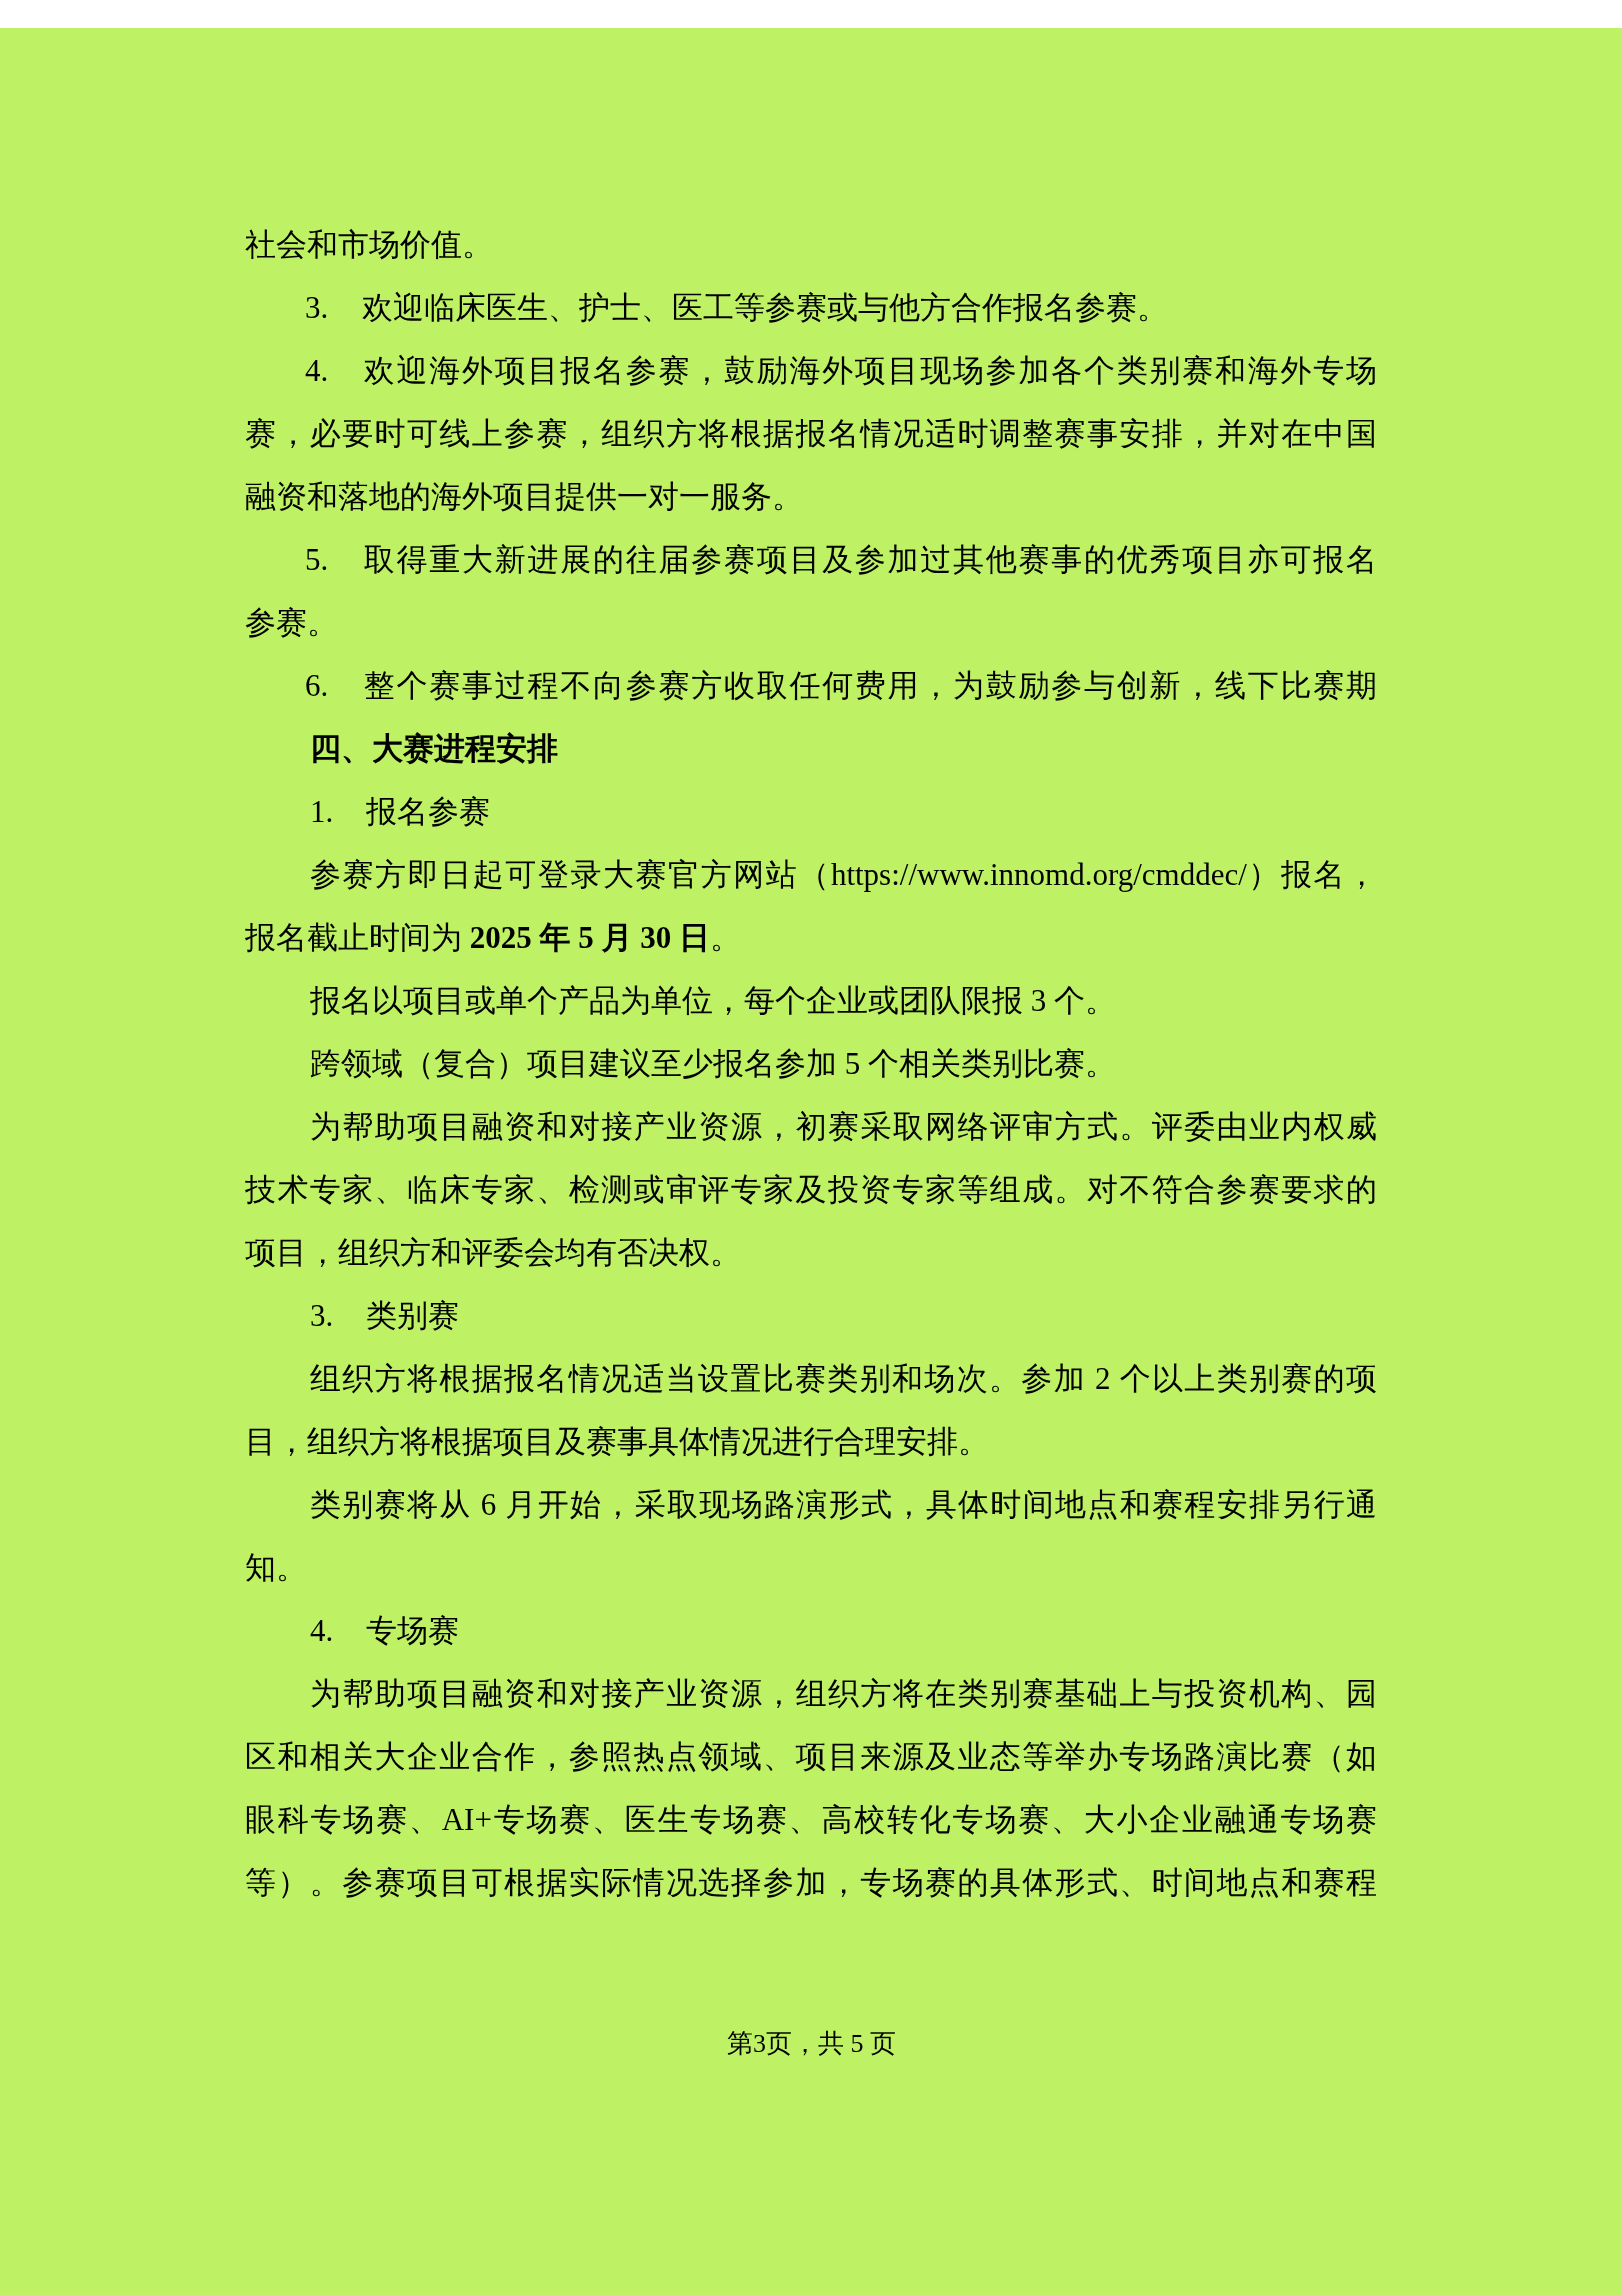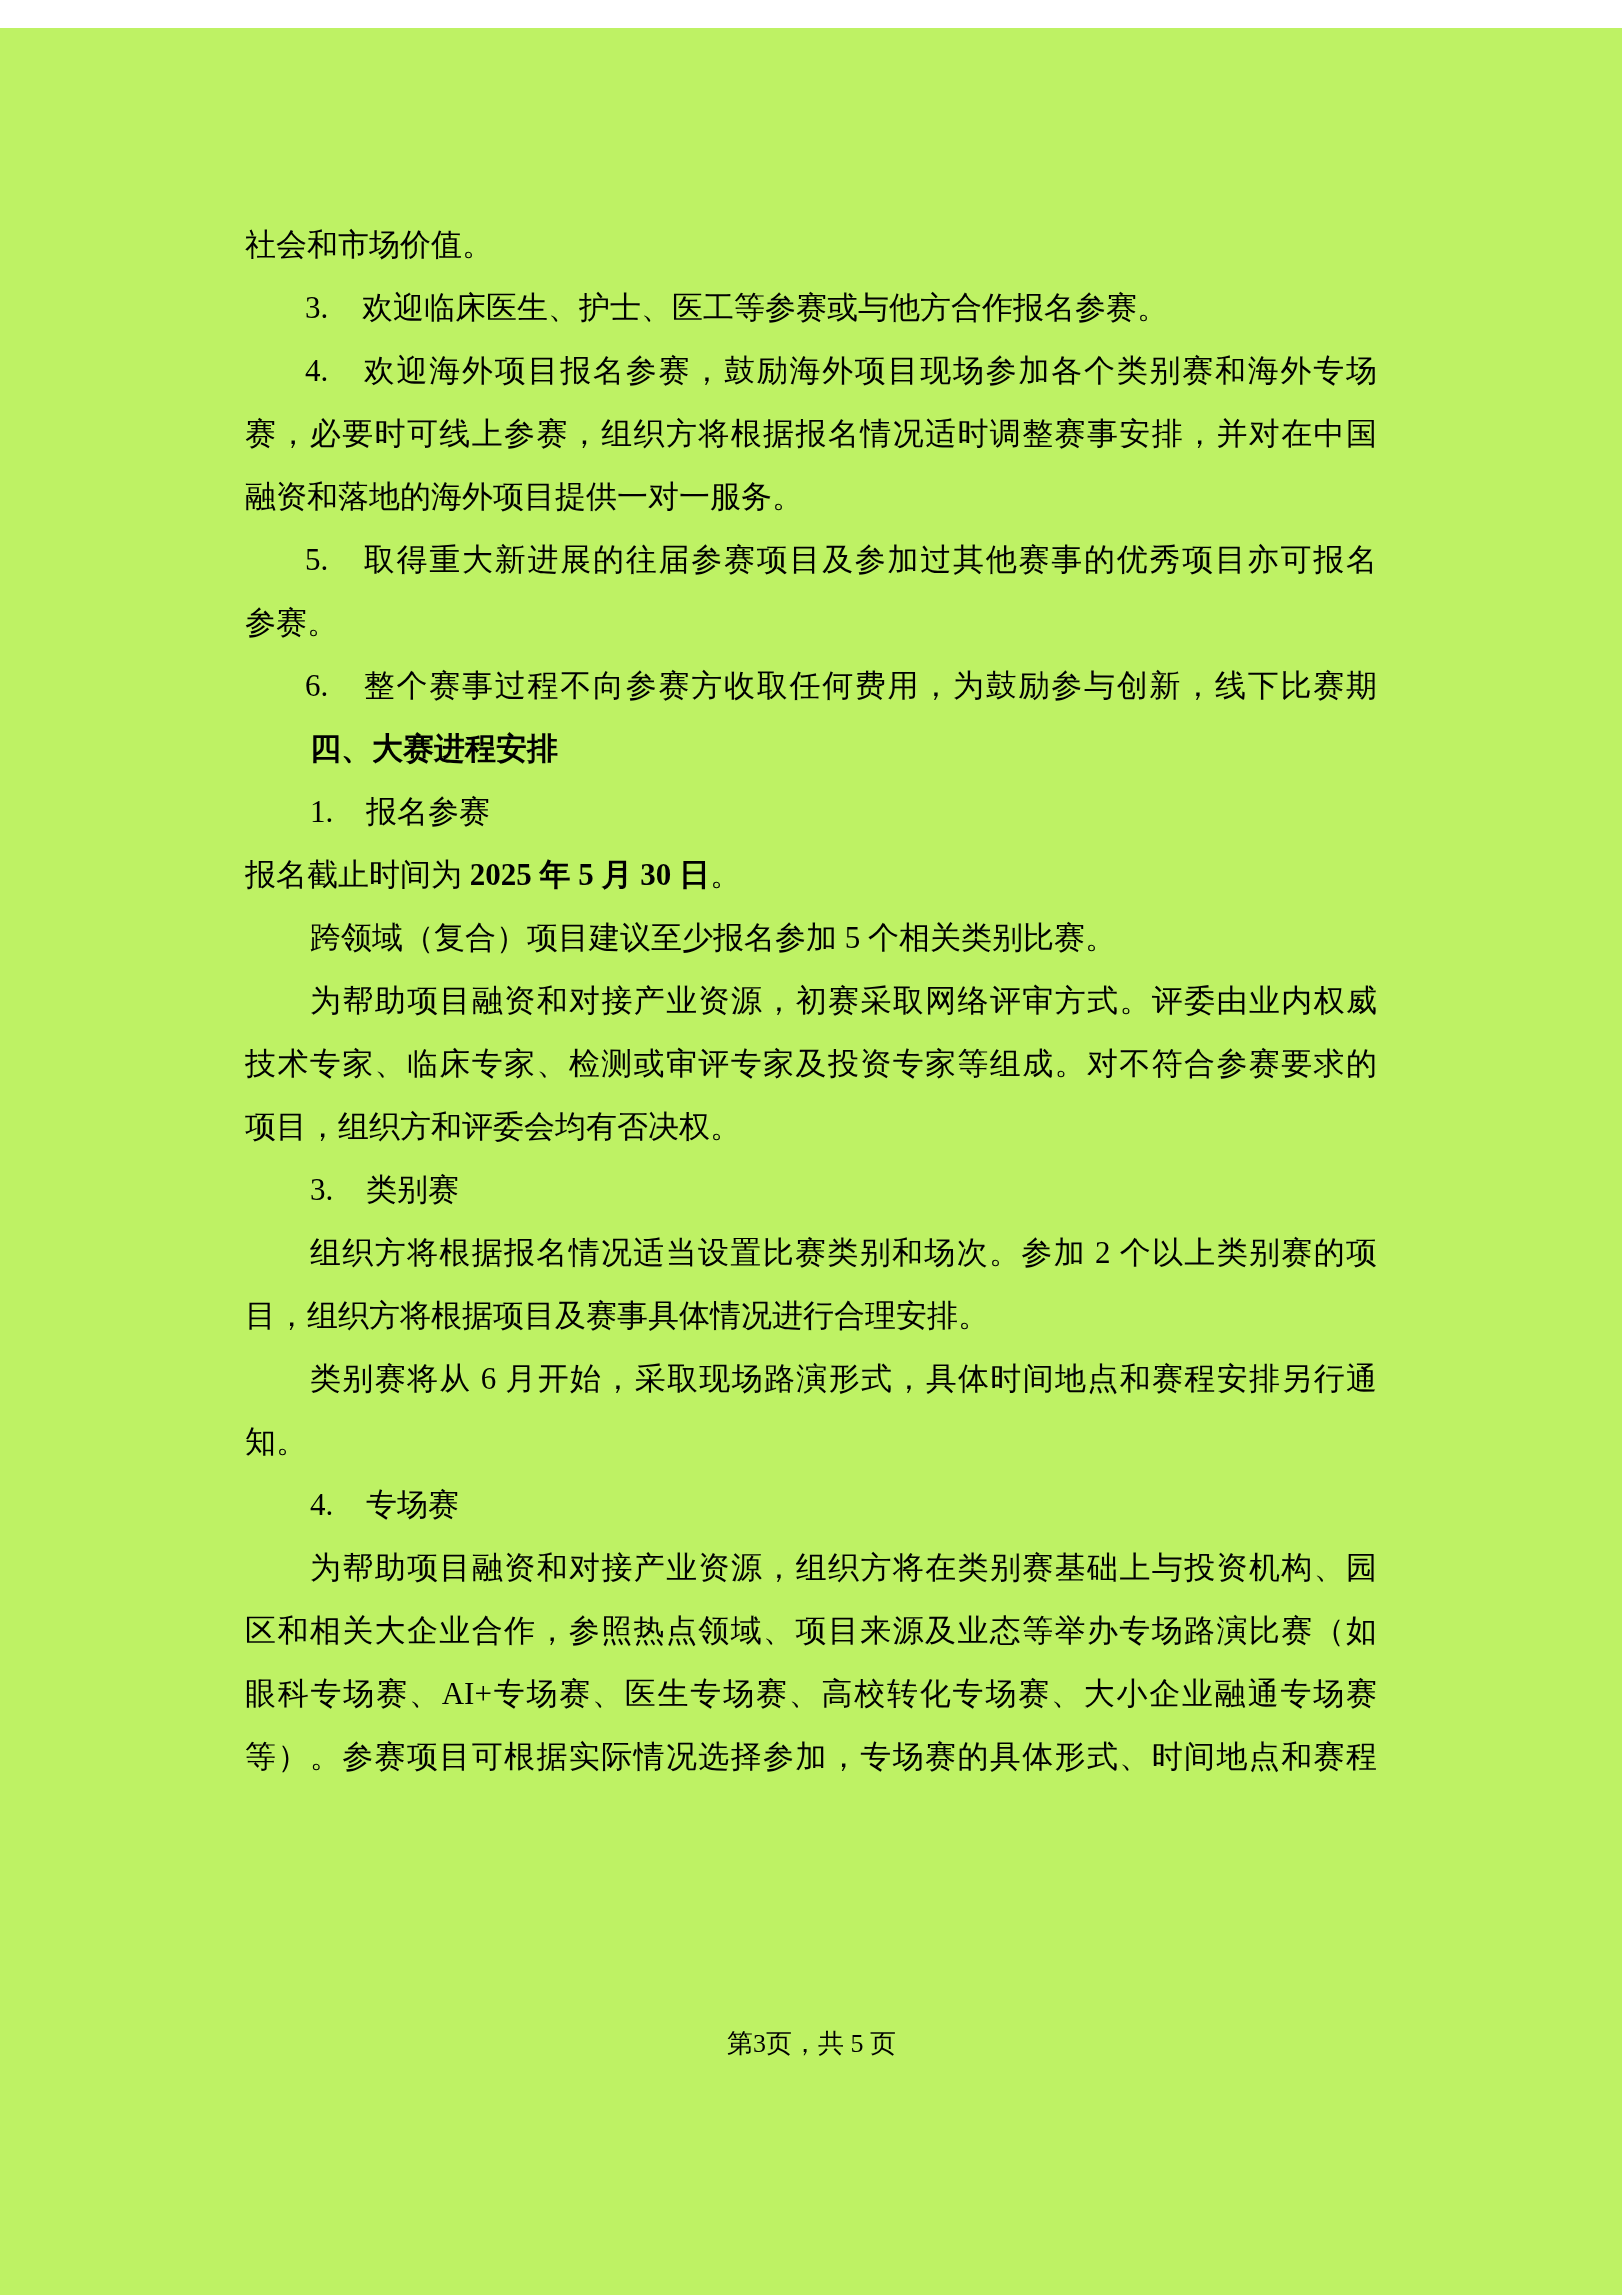--- a/index.html
+++ b/index.html
@@ -51,23 +51,25 @@
 
     <div class="line">参赛。</div>
 
     <div class="line li just"><span class="num">6.</span><span>整个赛事过程不向参赛方收取任何费用，为鼓励参与创新，线下比赛期</span></div>
 
 
     <div class="line ind2 heading">四、大赛进程安排</div>
 
     <div class="line li2"><span class="num">1.</span><span>报名参赛</span></div>
 
+    <div class="line ind2 just"><span>参赛方即日起可登录大赛官方网站（</span><span>https://www.innomd.org/cmddec/</span><span>）报名，</span></div>
 
     <div class="line"><span>报名截止时间为 </span><span class="b">2025 年 5 月 30 日</span><span>。</span></div>
 
+    <div class="line ind2">报名以项目或单个产品为单位，每个企业或团队限报 3 个。</div>
 
     <div class="line ind2">跨领域（复合）项目建议至少报名参加 5 个相关类别比赛。</div>
 
 
     <div class="line ind2 just">为帮助项目融资和对接产业资源，初赛采取网络评审方式。评委由业内权威</div>
 
     <div class="line just">技术专家、临床专家、检测或审评专家及投资专家等组成。对不符合参赛要求的</div>
 
     <div class="line">项目，组织方和评委会均有否决权。</div>
 

